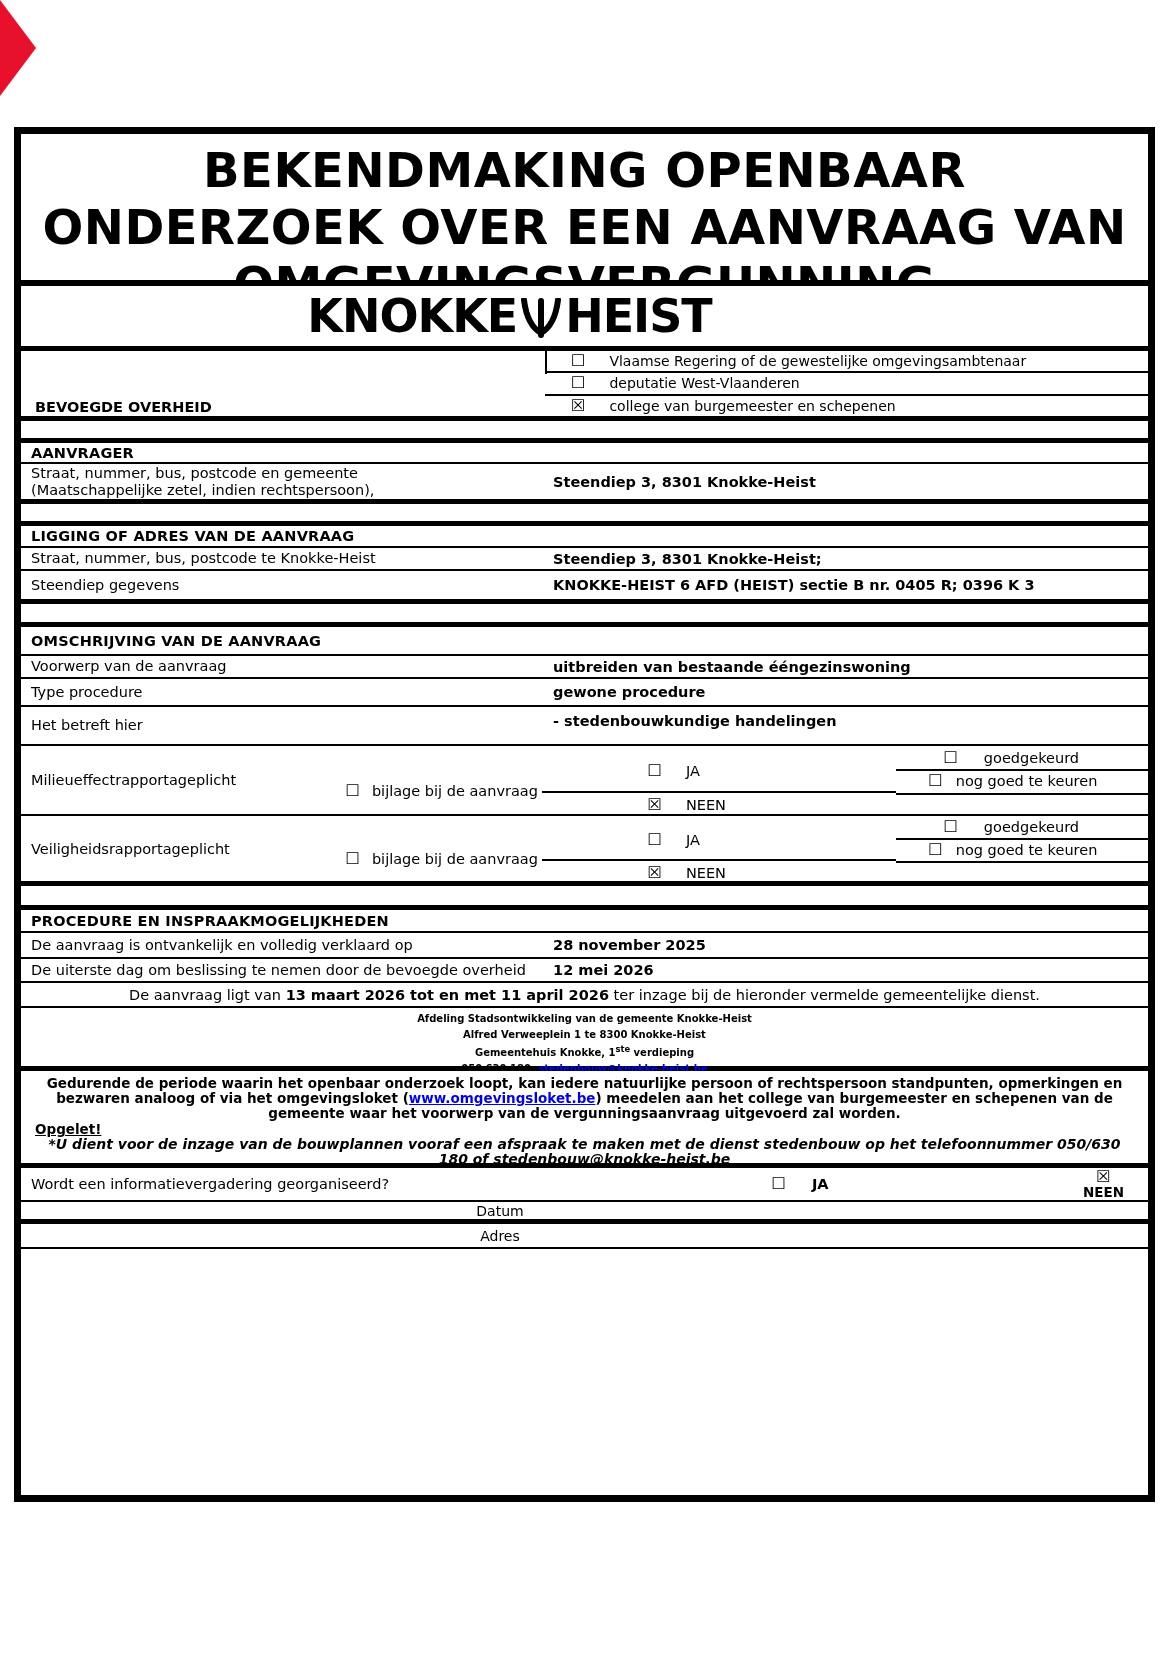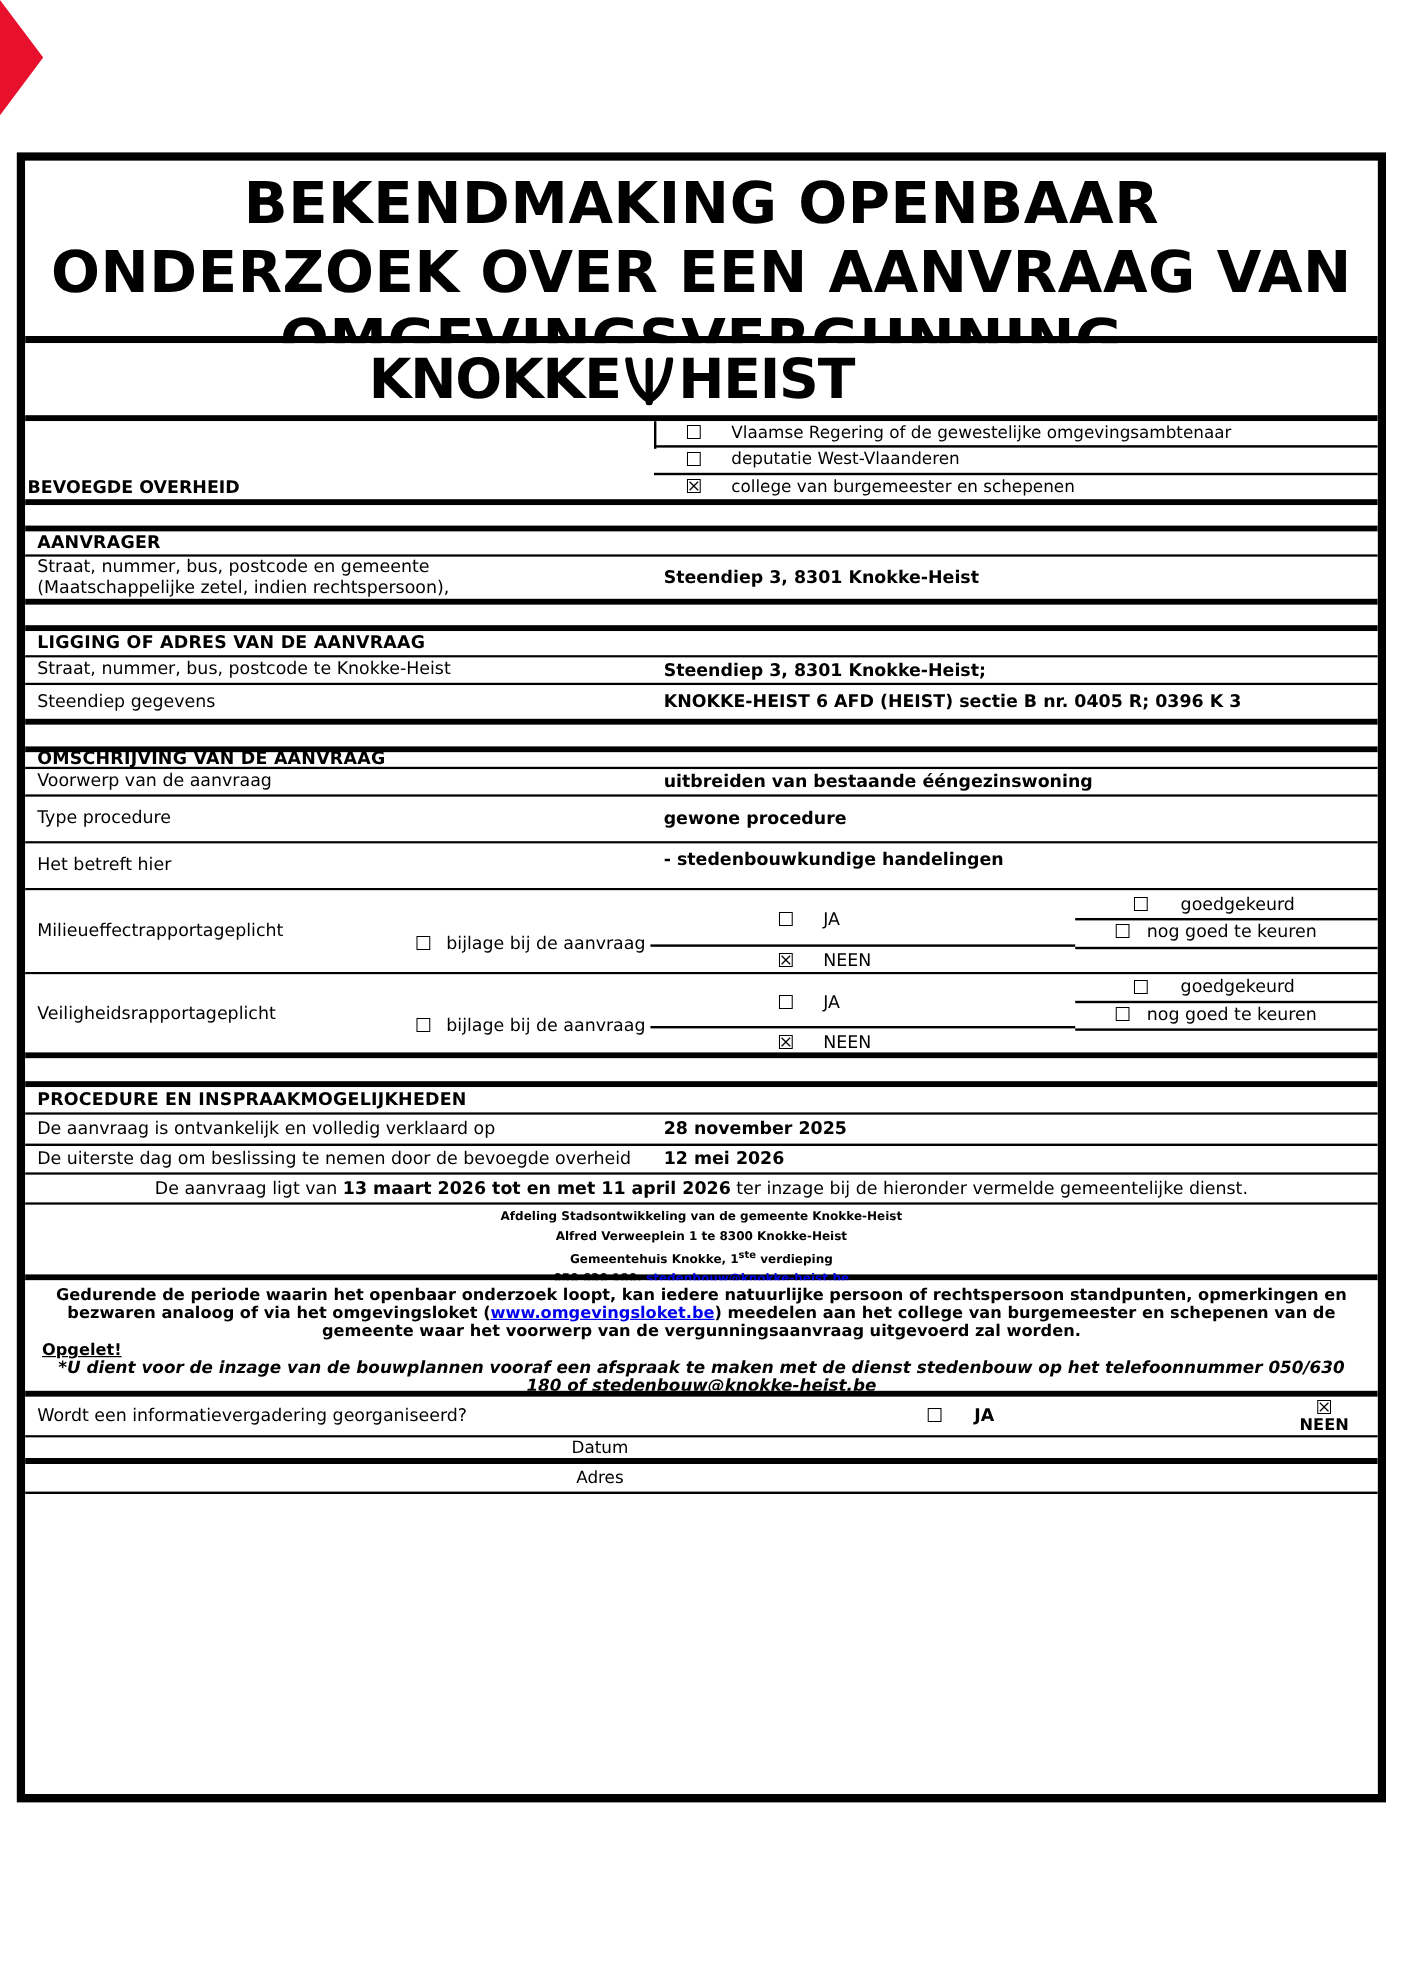--- a/index.html
+++ b/index.html
@@ -25,21 +25,21 @@
   .tc{display:flex;}
   .lab{width:46.5%;padding:2px 8px 2px 10px;display:flex;flex-direction:column;justify-content:center;
         box-sizing:border-box;line-height:17px;}
   .val{flex:1;padding:2px 6px 2px 8px;font-weight:bold;display:flex;align-items:center;box-sizing:border-box;}
   .val-top{align-items:flex-start;padding-top:6px;}
   .hdr{display:flex;align-items:center;padding-left:10px;font-weight:bold;letter-spacing:.2px;}
   
   .cbg{font-size:16px;line-height:1;display:inline-block;}
   
   .r-bev{height:70px;display:flex;}
-  .bev-lab{width:46.5%;display:flex;align-items:center;padding-left:2px;font-weight:bold;box-sizing:border-box;margin-top:47px;}
+  .bev-lab{width:46.5%;display:flex;align-items:center;padding-left:14px;font-weight:bold;box-sizing:border-box;margin-top:47px;}
   .bev-opts{flex:1;display:flex;flex-direction:column;}
   .opt{flex:1;display:flex;align-items:center;font-size:14px;}
   .opt .cbg{margin-left:26px;}
   .opt span.optlab{margin-left:24px;}
   .bev-divider{position:absolute;left:46.5%;top:0;height:23px;border-left:2px solid #000;}
   
   .r-rap{height:70px;}
   .rap-label{position:absolute;left:10px;top:50%;transform:translateY(-50%);}
   .rap-bijlage{position:absolute;left:28.8%;top:66%;transform:translateY(-50%);display:flex;
         align-items:center;gap:12px;}
@@ -134,26 +134,26 @@
       <div class="lab">Straat, nummer, bus, postcode te Knokke-Heist</div>
       <div class="val">Steendiep 3, 8301 Knokke-Heist;</div>
     </div>
     <div class="row tc bb5" style="height:33px">
       <div class="lab">Steendiep gegevens</div>
       <div class="val">KNOKKE-HEIST 6 AFD (HEIST) sectie B nr. 0405 R; 0396 K 3</div>
     </div>
 
     <div class="row bb5" style="height:23px"></div>
 
-    <div class="row hdr bb2" style="height:14px">OMSCHRIJVING VAN DE AANVRAAG</div>
+    <div class="row hdr bb2" style="height:29px">OMSCHRIJVING VAN DE AANVRAAG</div>
     <div class="row tc bb2" style="height:23px">
       <div class="lab">Voorwerp van de aanvraag</div>
       <div class="val">uitbreiden van bestaande ééngezinswoning</div>
     </div>
-    <div class="row tc bb2" style="height:39px">
+    <div class="row tc bb2" style="height:28px">
       <div class="lab">Type procedure</div>
       <div class="val">gewone procedure</div>
     </div>
     <div class="row tc bb2" style="height:39px">
       <div class="lab">Het betreft hier</div>
       <div class="val val-top">- stedenbouwkundige handelingen</div>
     </div>
 
     <div class="row r-rap bb2">
       <div class="rap-label">Milieueffectrapportageplicht</div>

